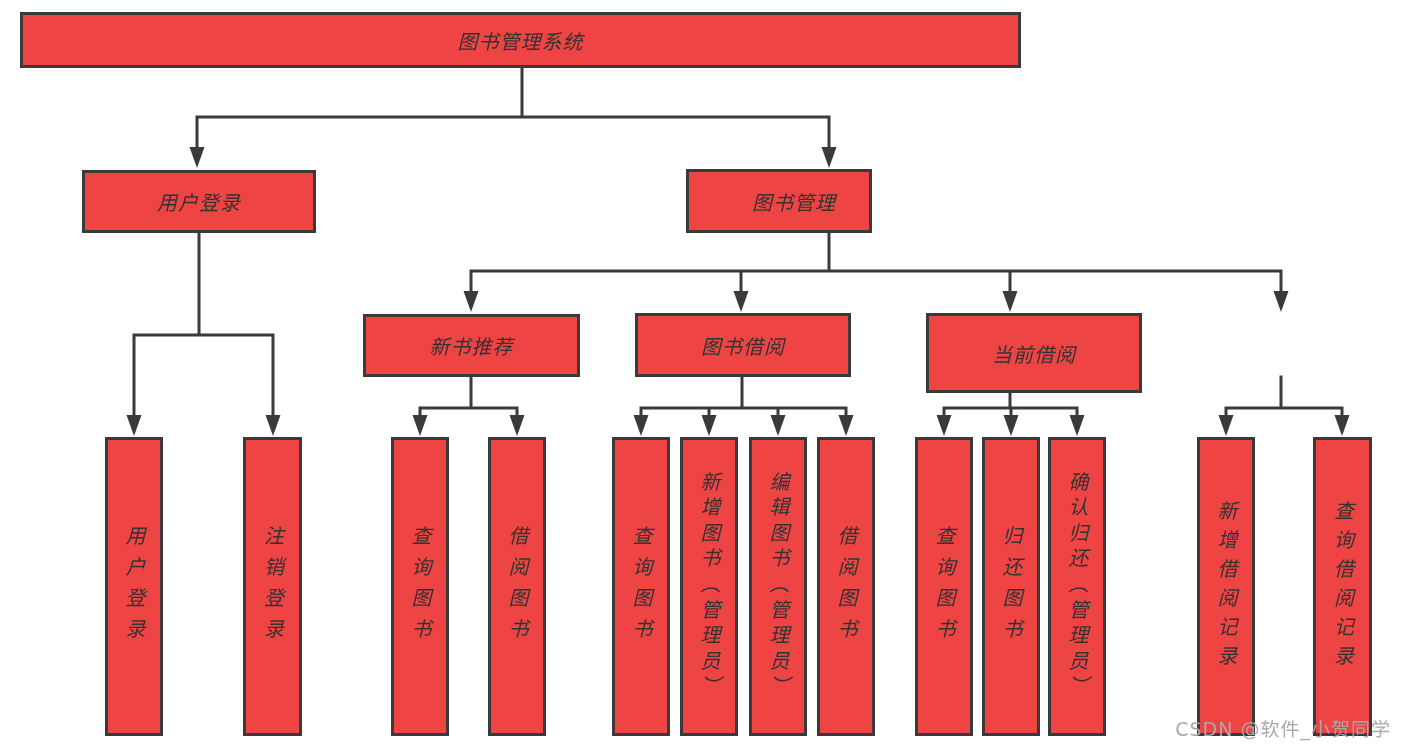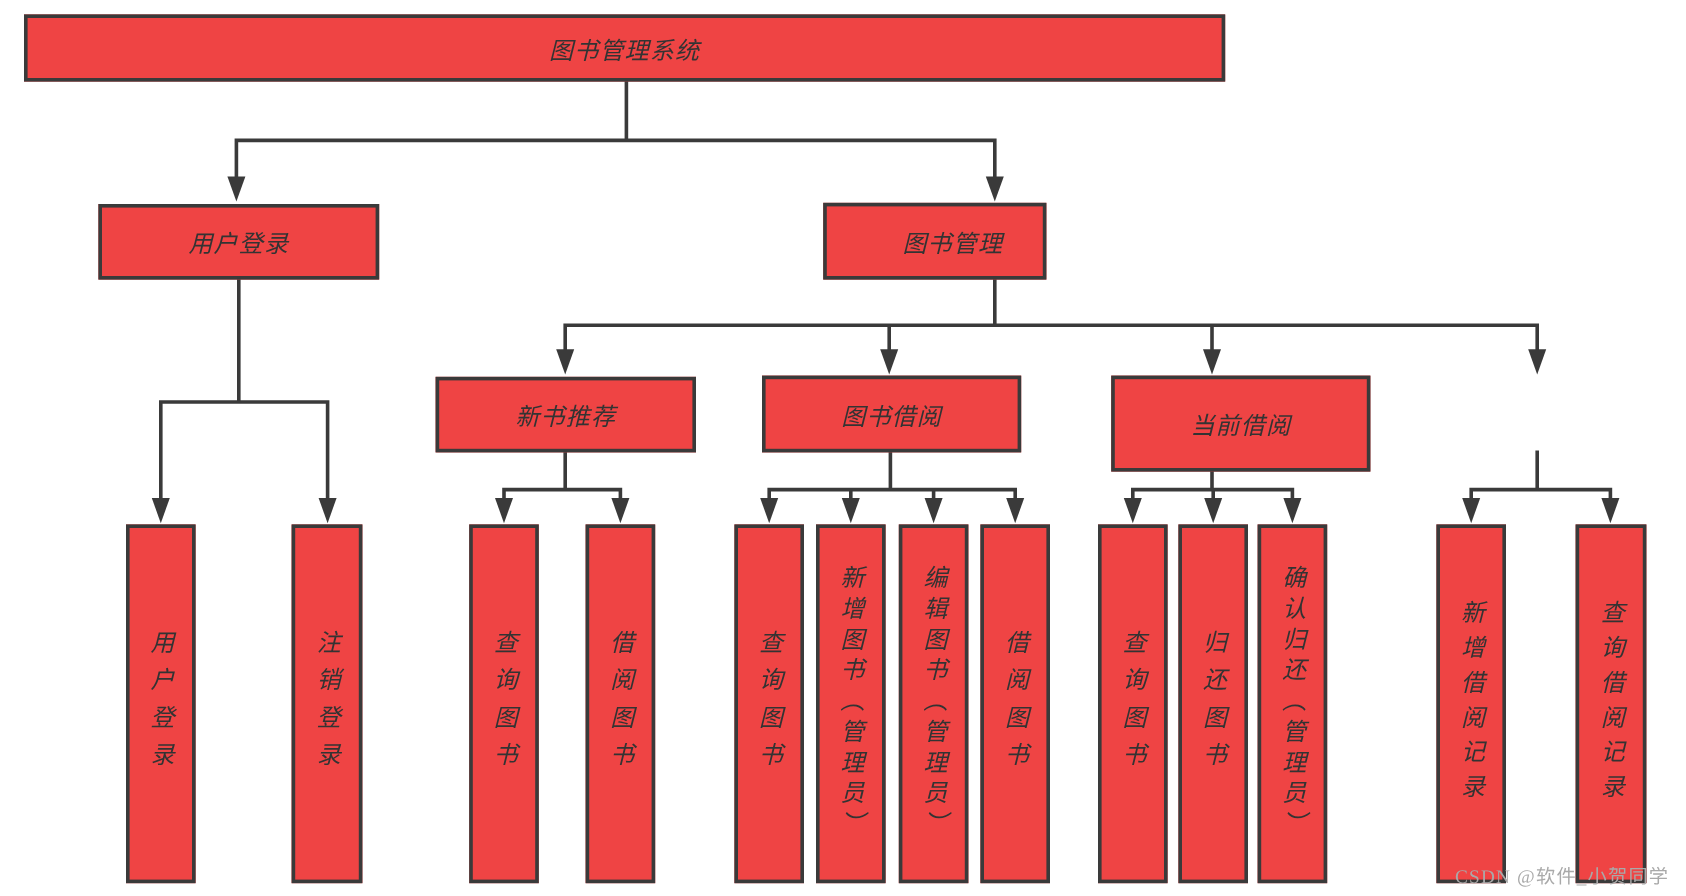--- a/index.html
+++ b/index.html
@@ -31,25 +31,24 @@
     font-size:20px;
     letter-spacing:0.55em;
     line-height:1;
     white-space:nowrap;
   }
   .vbox.mid span{letter-spacing:0.45em;}
   .vbox.tight span{letter-spacing:0.28em;}
   #watermark{
     position:absolute;
     right:14px;bottom:6px;
-    font-size:16px;
+    font-size:19px;
     color:var(--wm);
     letter-spacing:1px;
     white-space:nowrap;
-    font-family:Liberation Serif, serif;
   }
 </style>
 </head>
 <body>
 
 <div id="canvas">
 
   <svg id="wires" viewBox="0 0 1405 747" aria-hidden="true">
     <g stroke="#3a3a3a" stroke-width="3" fill="none" stroke-linecap="square">
 

